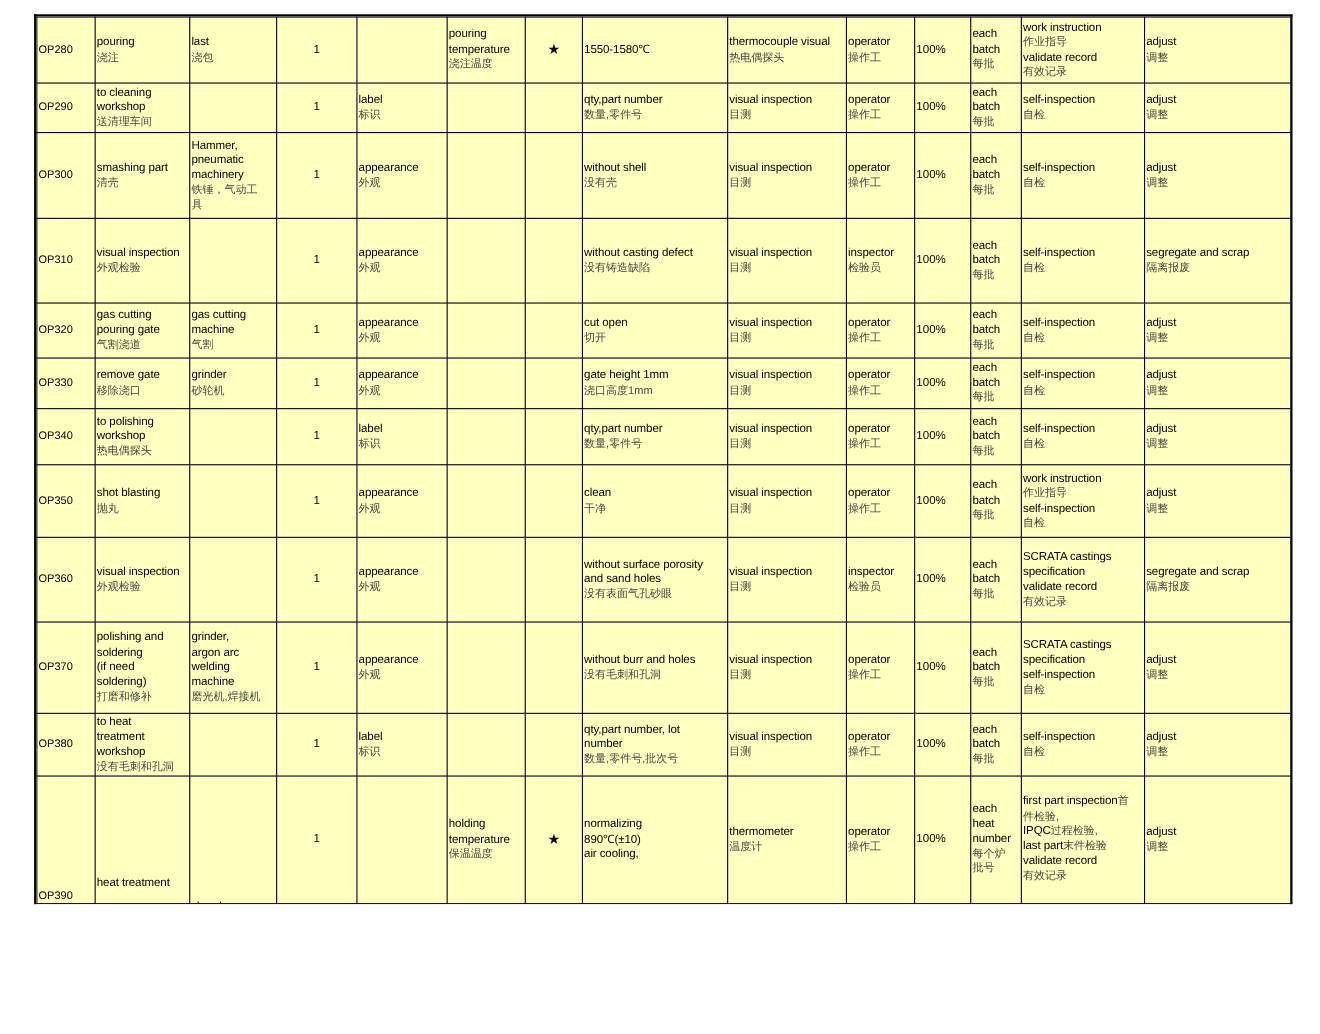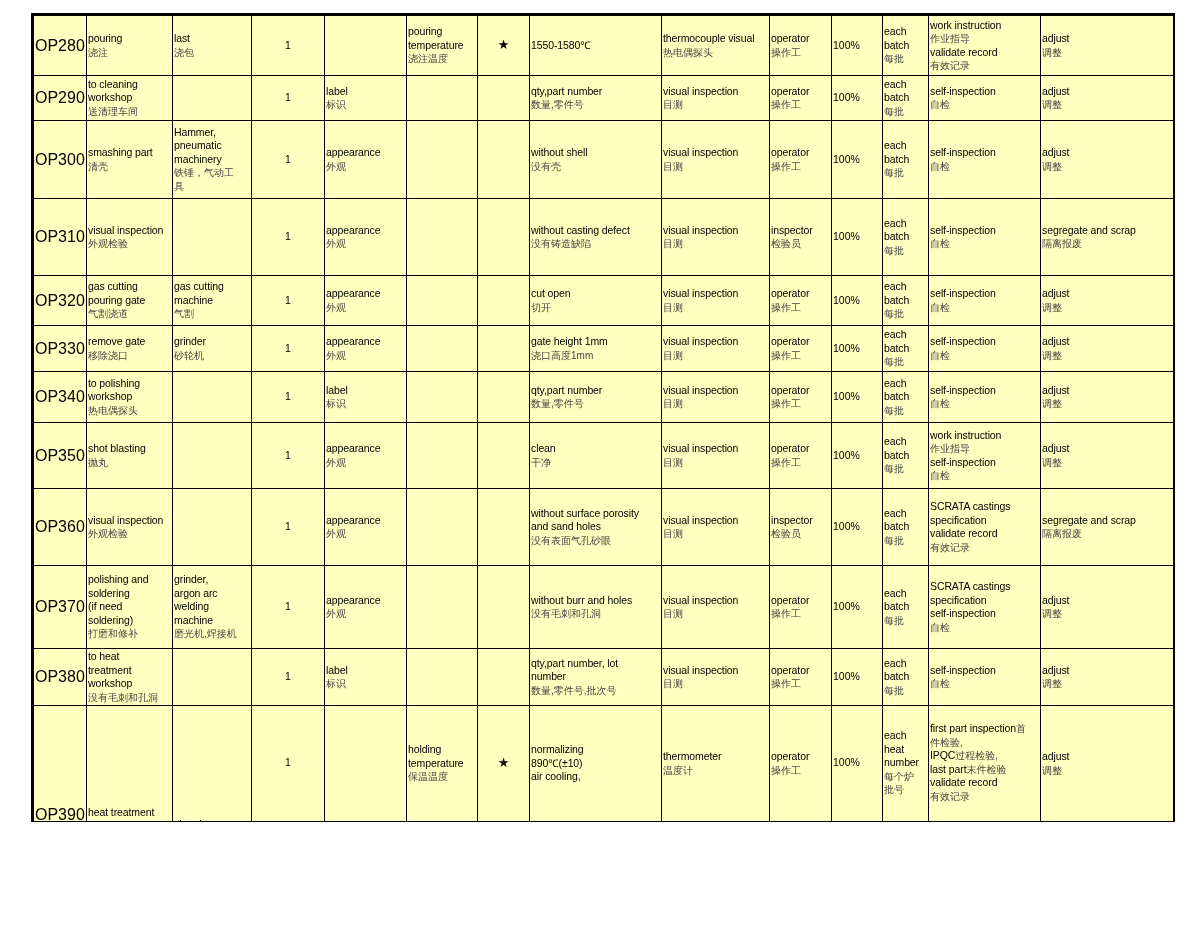--- a/index.html
+++ b/index.html
@@ -7,21 +7,21 @@
          font-family: "Liberation Sans", sans-serif; color: #000; }
   .sheet { position: absolute; left: 31px; top: 13px; width: 1140px; height: 807px; overflow: hidden;
            border-top: 2px solid #000; border-left: 2px solid #000; border-right: 2px solid #000; }
   table { border-collapse: collapse; table-layout: fixed; width: 1140px; }
   td { background: #ffffc0; border: 1.5px solid #000; padding: 0 1px; vertical-align: middle;
        font-size: 10.5px; line-height: 13.5px; overflow: hidden; }
   td.c { text-align: center; }
   .en { display: block; color: #000; white-space: pre-line; letter-spacing: -0.1px; }
   .zh { display: block; color: #444; font-size: 10px; white-space: pre-line; }
   .star { font-size: 13px; }
-  td.opcell { font-size: 16px; }
+  td.opcell { font-size: 10px; }
   .cut { vertical-align: bottom; }
 </style>
 </head>
 <body>
 
 <div class="sheet">
   <table>
     <colgroup>
       <col style="width:53px">
         <col style="width:86px">
@@ -581,21 +581,21 @@
           </td>
           <td>
             <span class="en">adjust</span>
             <span class="zh">调整</span>
           </td>
         </tr>
       </tbody>
     <tbody>
       <tr style="height:116px">
         <td class="opcell cut"><span>OP390</span></td>
-        <td class="cut" style="padding-bottom:2px">
+        <td class="cut" style="padding-bottom:12px">
             <span class="en">heat treatment</span>
           </td>
         <td class="cut">
             <span class="en" style="position:relative;top:24px">chamber
 furnace</span>
           </td>
         <td class="c" style="vertical-align:top;padding-top:50px"><span>1</span></td>
         <td></td>
         <td style="vertical-align:top;padding-top:37px">
             <span class="en">holding

